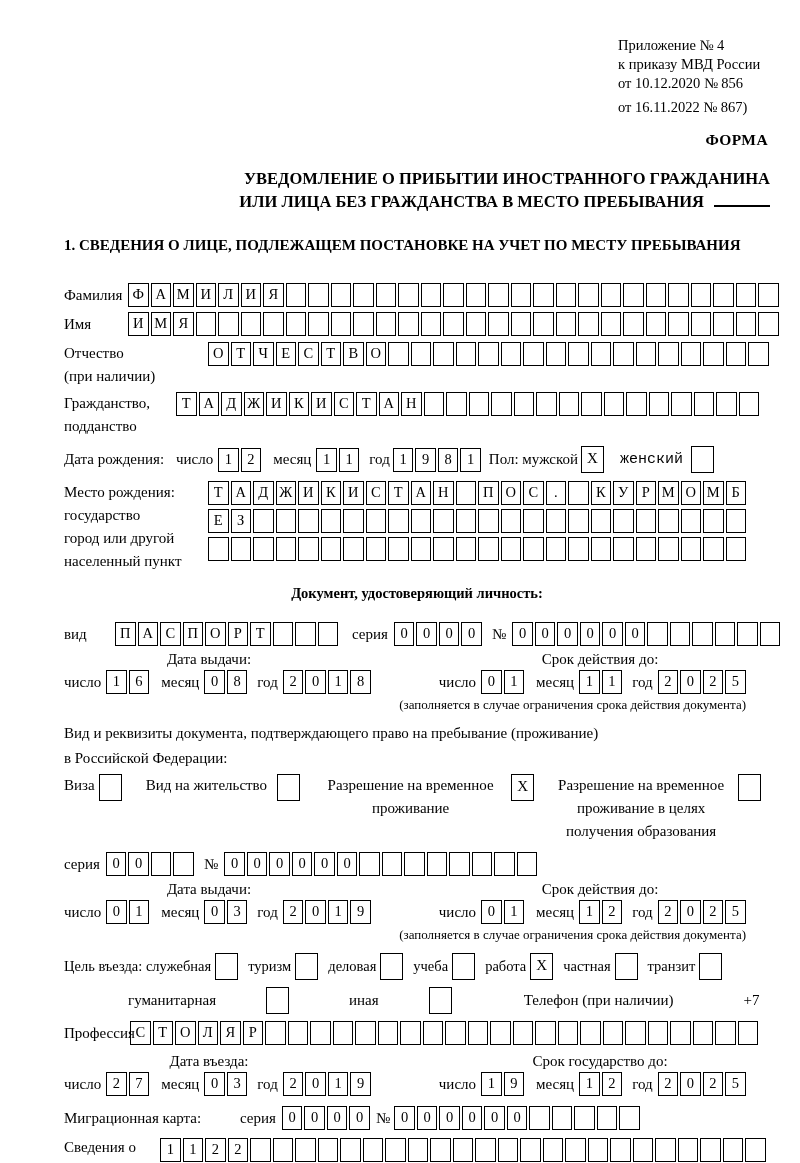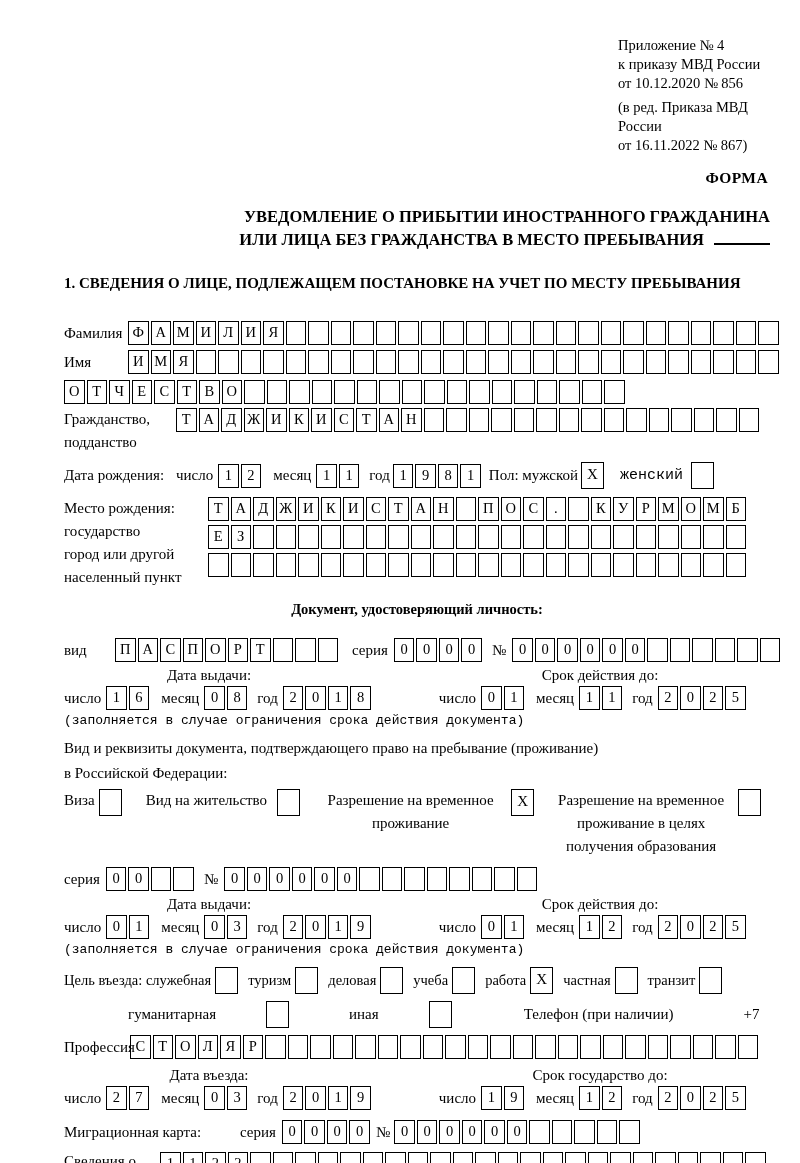--- a/index.html
+++ b/index.html
@@ -38,38 +38,37 @@
   .w64 { width:64px; } .w112 { width:112px; } .w144 { width:144px; } .w66 { width:66px; }
 
   .center-b { text-align:center; font-weight:bold; font-size:14.5px; margin-top:6px; }
 
   .dh { display:flex; margin-top:5px; font-size:15px; }
   .dh .h1 { width:290px; text-align:center; flex:none; }
   .dh .h2 { width:300px; text-align:center; flex:none; margin-left:96px; }
   .dr { display:flex; align-items:center; margin-top:2px; }
   .dlbl { margin-right:5px; flex:none; }
   .mr10 { margin-right:10px; } .mr8 { margin-right:8px; } .mr6 { margin-right:6px; } .mr4 { margin-right:4px; }
-  .note { padding-right:24px; font-size:13px; margin-top:3px;font-family:Liberation Mono, monospace; }
+  .note { text-align:right; padding-right:24px; font-size:13px; margin-top:3px; }
 
   .plain { margin-top:9px; line-height:23px; }
 
   .permit-text { display:flex; flex-direction:column; text-align:center; line-height:23px; flex:none; }
   .small-row { font-size:14.5px; }
 </style>
 </head>
 <body>
 
 <div class="page">
 
   <div class="appendix">
     <div>Приложение № 4</div>
     <div>к приказу МВД России</div>
     <div>от 10.12.2020 № 856</div>
     <div class="gap"></div>
-    <div>(в ред. Приказа МВД России</div>
     <div>от 16.11.2022 № 867)</div>
   </div>
 
   <div class="forma">ФОРМА</div>
 
   <div class="title">
     <div>УВЕДОМЛЕНИЕ О ПРИБЫТИИ ИНОСТРАННОГО ГРАЖДАНИНА</div>
     <div>
       <span>ИЛИ ЛИЦА БЕЗ ГРАЖДАНСТВА В МЕСТО ПРЕБЫВАНИЯ</span><span class="title-underline"></span>
     </div>
@@ -141,20 +140,24 @@
         <span class="cell"></span>
         <span class="cell"></span>
         <span class="cell"></span>
         <span class="cell"></span>
         <span class="cell"></span>
         <span class="cell"></span>
       </span>
   </div>
 
   <div class="row top" style="margin-top:6px;">
+    <span class="lblcol w144">
+      <span>Отчество</span>
+      <span>(при наличии)</span>
+    </span>
     <span class="cells">
         <span class="cell">О</span>
         <span class="cell">Т</span>
         <span class="cell">Ч</span>
         <span class="cell">Е</span>
         <span class="cell">С</span>
         <span class="cell">Т</span>
         <span class="cell">В</span>
         <span class="cell">О</span>
         <span class="cell"></span>

